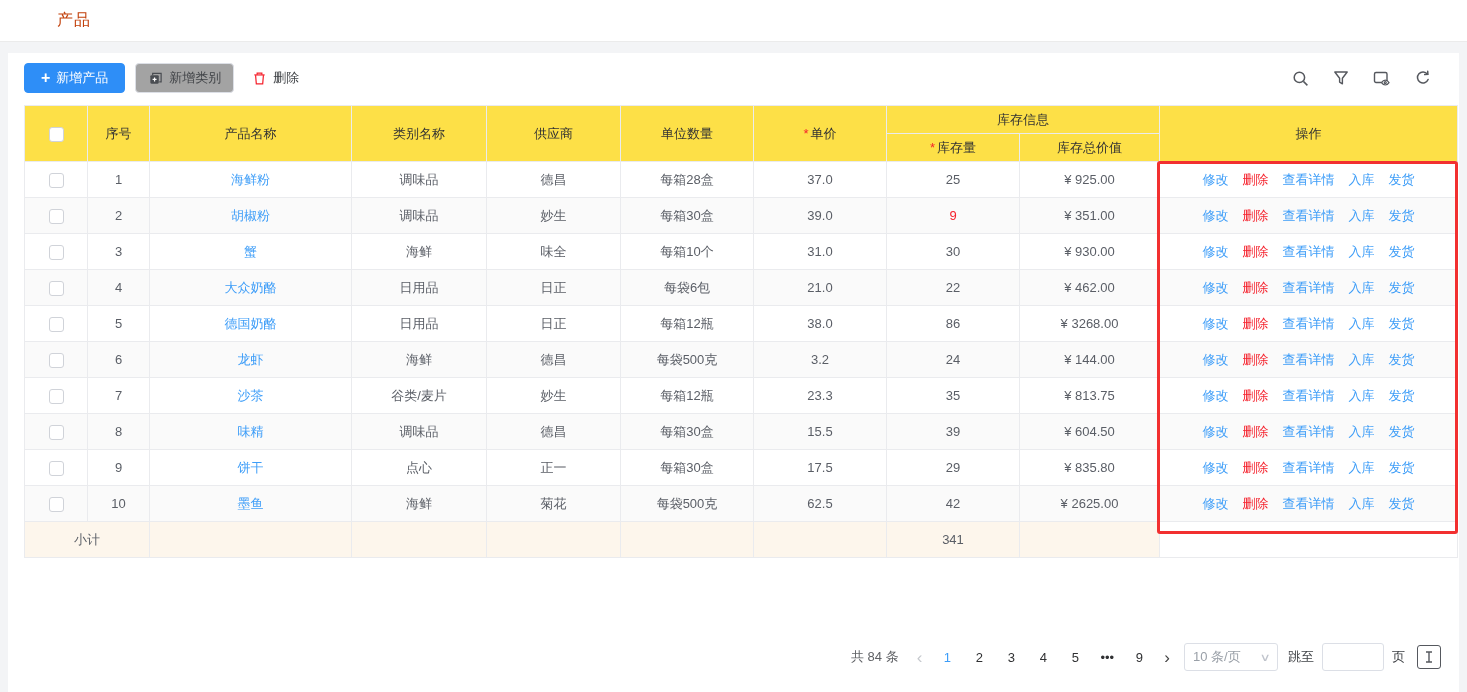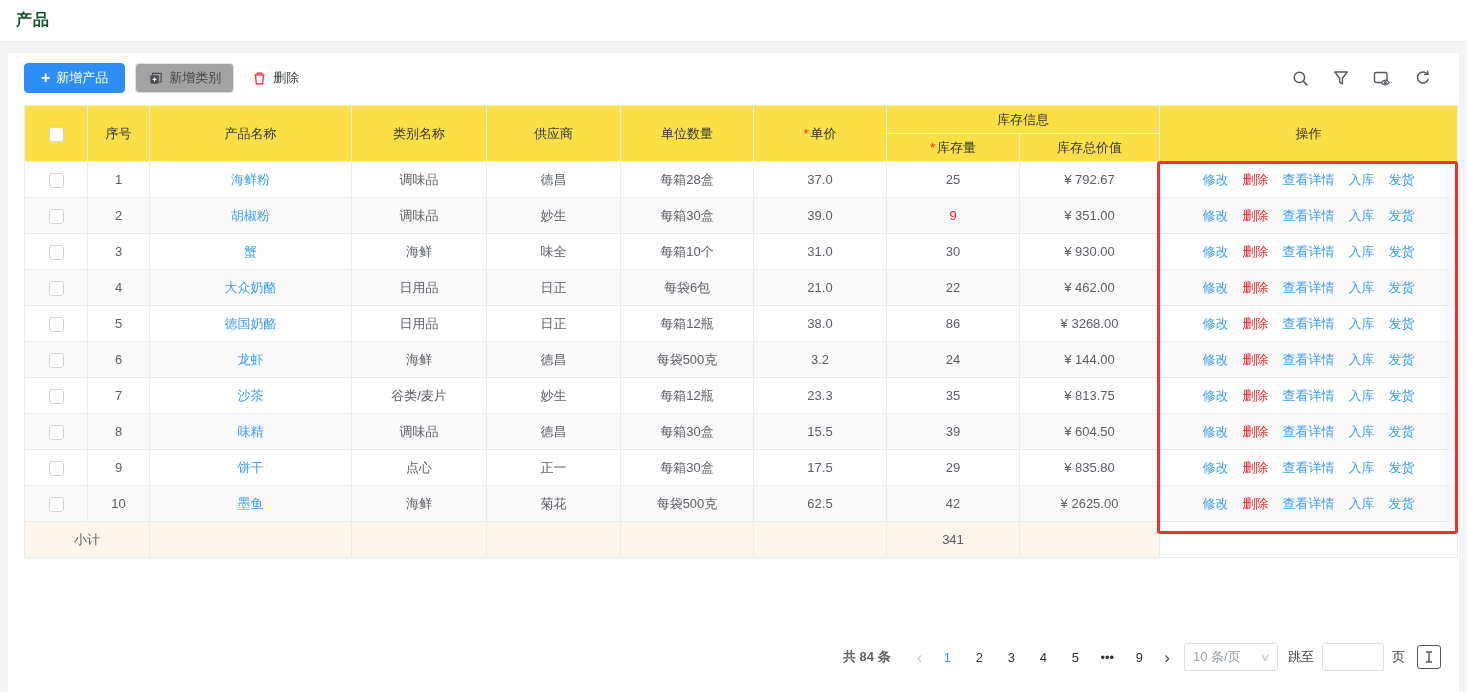--- a/index.html
+++ b/index.html
@@ -1,20 +1,20 @@
 <!DOCTYPE html>
 <html><head>
 <meta charset="utf-8">
 <style>
   * { margin:0; padding:0; box-sizing:border-box; }
   html,body { width:1467px; height:692px; }
   body { font-family:"Liberation Sans","DejaVu Sans",sans-serif; background:#f3f4f6; overflow:hidden; color:#5a5e66; }
 
   .topbar { height:42px; background:#fff; border-bottom:1px solid #ebebeb; display:flex; align-items:center; padding:0 16px; }
-  .topbar h1 { font-size:16px; font-weight:bold; color:#14532d; letter-spacing:1px; }
+  .topbar h1 { font-size:16px; font-weight:normal; color:#c2410c; letter-spacing:1px;margin-left:41px; }
 
   .card { margin:11px 8px 0; background:#fff; height:639px; padding:10px 8px 0; position:relative; }
 
   
   .toolbar { display:flex; align-items:center; height:30px; margin:0 8px 12px; }
   .btn { display:inline-flex; align-items:center; height:30px; border-radius:4px; font-size:13px; cursor:pointer; }
   .btn-primary { background:#2e8ef7; color:#fff; padding:0 16px; border:1px solid #2e8ef7; }
   .btn-primary .plus { font-size:16px; margin-right:6px; font-weight:bold; }
   .btn-default { background:#a3a3a3; color:#404347; padding:0 12px; border:1px solid #dcdfe6; margin-left:10px; }
   .btn-text { background:transparent; border:none; color:#404347; padding:0 10px; margin-left:8px; }
@@ -36,21 +36,21 @@
   a.link.red { color:#f5222d; }
   td .alert { color:#f5222d; }
   .col-actions a { margin:17px 7px; }
 
   .checkbox { display:inline-block; width:15px; height:15px; border:1px solid #d0d3d9; border-radius:3px; background:#fff; vertical-align:middle; cursor:pointer; }
 
   .highlight-box { position:absolute; left:1133px; top:56px; width:301px; height:373px; border:3px solid #f23030; border-radius:3px; pointer-events:none; }
 
   
   .pagination { display:flex; align-items:center; justify-content:flex-end; gap:10px; margin:84px 10px 0; height:30px; font-size:13px; color:#606266; }
-  .pg-total { margin-right:12px;font-weight:bold; }
+  .pg-total { margin-right:4px; }
   .pg-arrow { font-size:17px; line-height:1; padding:0 4px; cursor:pointer; color:#444; }
   .pg-arrow.disabled { color:#c6c9ce; cursor:default; }
   .pg-num { min-width:22px; text-align:center; color:#303133; cursor:pointer; padding:2px 1px; }
   .pg-num.active { color:#3d9df8; }
   .pg-size { display:inline-flex; align-items:center; justify-content:space-between; width:94px; height:28px; border:1px solid #dcdfe6; border-radius:3px; padding:0 8px; color:#9aa0a8; cursor:pointer; }
   .pg-size .caret { color:#c0c4cc; font-size:11px; transform:scaleX(1.4); }
   .pg-jump { display:flex; align-items:center; gap:8px; color:#404347; }
   .pg-jump input { width:62px; height:28px; border:1px solid #dcdfe6; border-radius:3px; outline:none; padding:0 6px; font-size:13px; }
   .pg-ibeam { display:inline-flex; align-items:center; justify-content:center; width:24px; height:24px; border:1px solid #55585e; border-radius:3px; cursor:pointer; margin-left:2px; }
 
@@ -156,21 +156,21 @@
 
         <tr>
           <td><span class="checkbox"></span></td>
           <td>1</td>
           <td><a class="link">海鲜粉</a></td>
           <td>调味品</td>
           <td>德昌</td>
           <td>每箱28盒</td>
           <td>37.0</td>
           <td><span>25</span></td>
-          <td>¥ 792.67</td>
+          <td>¥ 925.00</td>
           <td class="col-actions">
             <a class="link">修改</a><a class="link red">删除</a><a class="link">查看详情</a><a class="link">入库</a><a class="link">发货</a>
           </td>
         </tr>
 
         <tr>
           <td><span class="checkbox"></span></td>
           <td>2</td>
           <td><a class="link">胡椒粉</a></td>
           <td>调味品</td>

